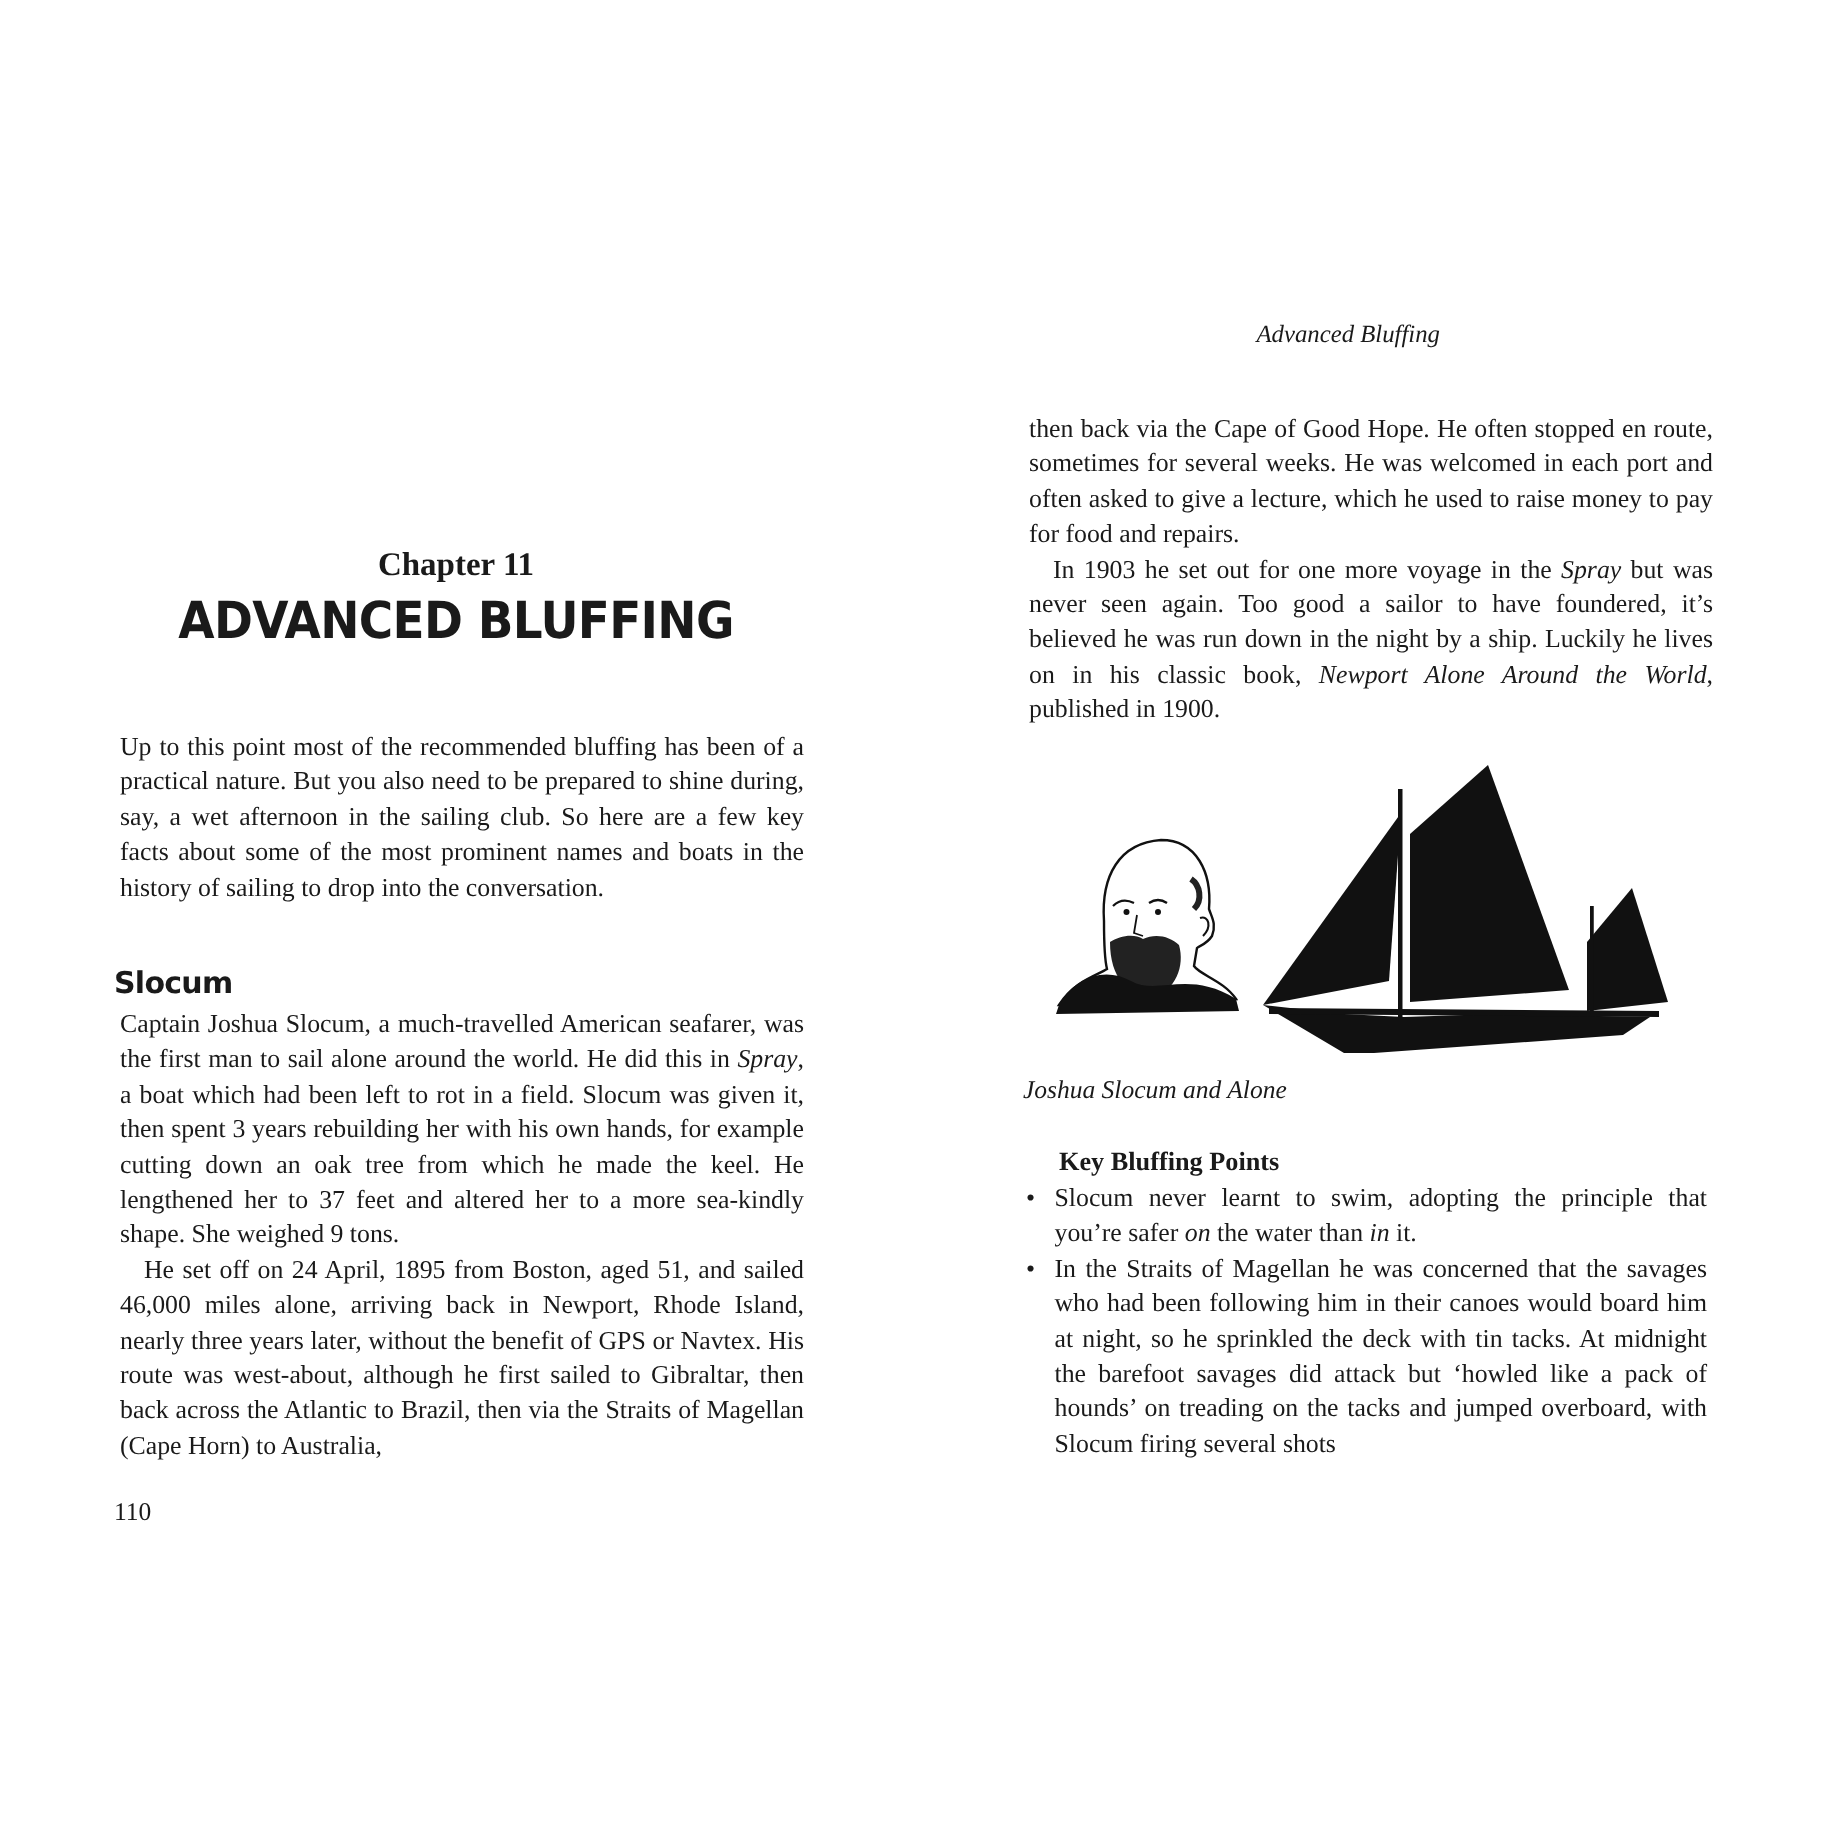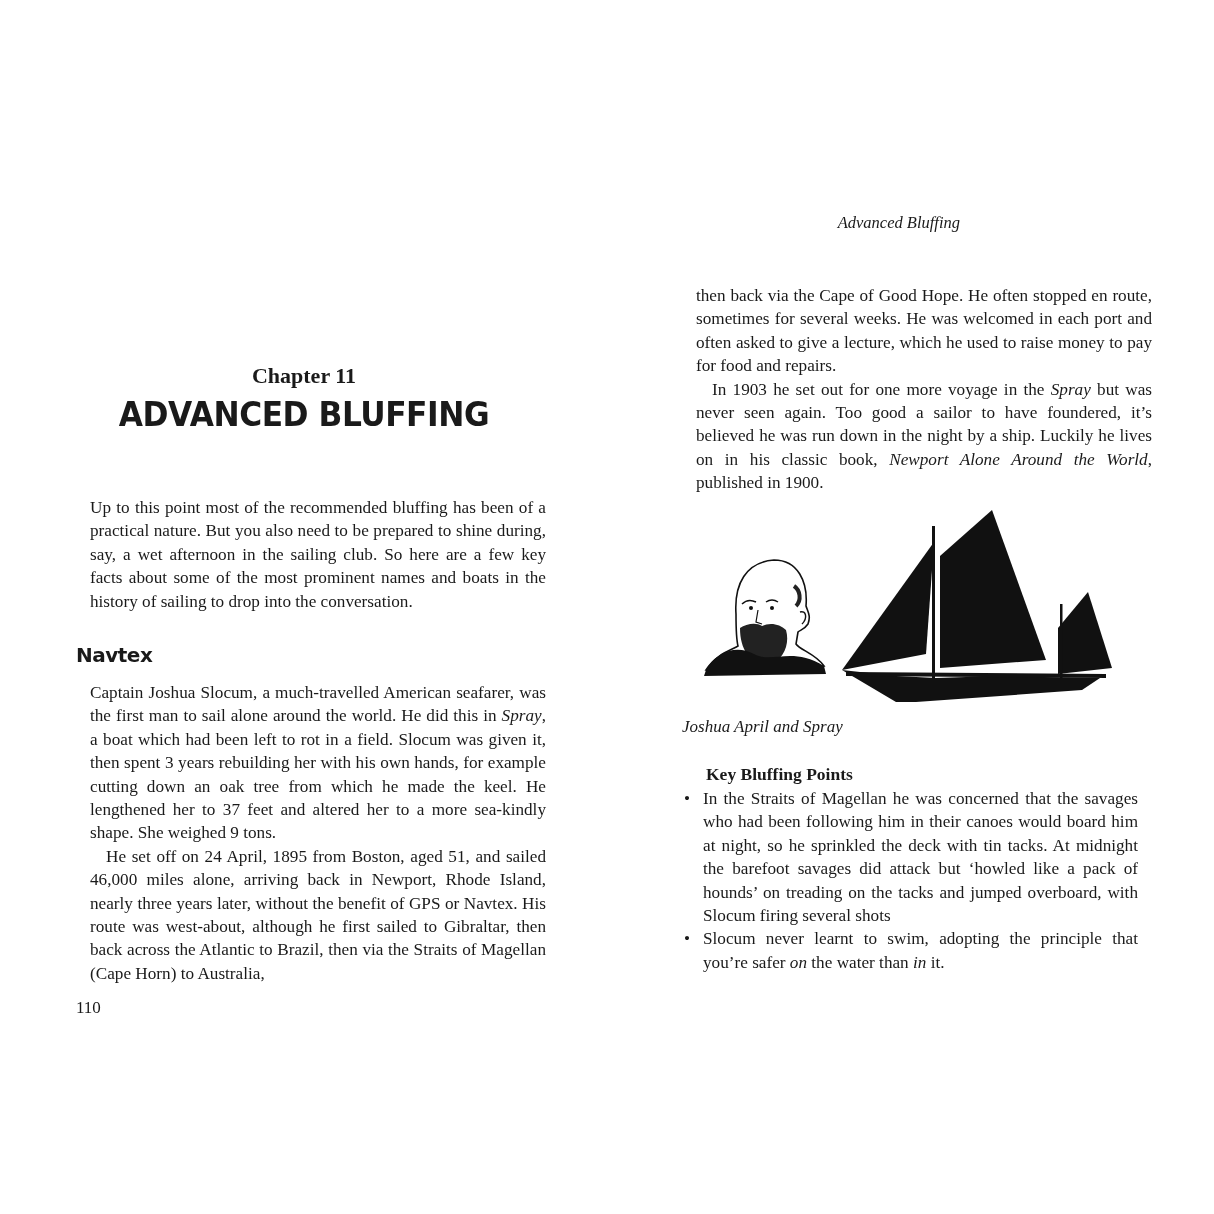--- a/index.html
+++ b/index.html
@@ -1,21 +1,21 @@
 <!DOCTYPE html>
 <html><head>
 <meta charset="utf-8">
 <style>
   html, body { margin:0; padding:0; background:#ffffff; }
   body { width:1214px; height:1214px; position:relative; overflow:hidden; color:#1a1a1a;
          font-family:"Liberation Serif","DejaVu Serif",serif; }
   .page { position:absolute; top:0; height:1214px; }
   .left { left:76px; width:456px; }
   .right { left:682px; width:456px; }
-  .body-text { font-size:17.2px; line-height:23.4px; text-align:justify; margin:14px; }
+  .body-text { font-size:17.2px; line-height:23.4px; text-align:justify; margin:4px; }
   .body-text p { margin:0; }
   .indent { text-indent:16px; }
   .chapter-label { position:absolute; top:363px; left:0; width:456px; text-align:center;
                    font-weight:bold; font-size:22px; }
   .chapter-title { position:absolute; top:394px; left:0; width:456px; text-align:center;
                    font-family:"DejaVu Sans","Liberation Sans",sans-serif; font-weight:bold;
                    font-size:34px; letter-spacing:-0.5px; transform:scaleX(0.92); }
   .intro { position:absolute; top:482px; left:0; width:456px; }
   .section-head { position:absolute; top:643px; left:0; font-family:"DejaVu Sans","Liberation Sans",sans-serif;
                   font-weight:bold; font-size:20px; letter-spacing:-0.5px; }
@@ -34,21 +34,21 @@
 </style>
 </head>
 <body>
 
 <div class="page left">
   <div class="chapter-label">Chapter 11</div>
   <div class="chapter-title">ADVANCED BLUFFING</div>
 
   <div class="intro body-text">Up to this point most of the recommended bluffing has been of a practical nature. But you also need to be prepared to shine during, say, a wet afternoon in the sailing club. So here are a few key facts about some of the most prominent names and boats in the history of sailing to drop into the conversation.</div>
 
-  <div class="section-head">Navtex</div>
+  <div class="section-head">Slocum</div>
 
   <div class="section-body body-text">
     <p><span>Captain Joshua Slocum, a much-travelled American seafarer, was the first man to sail alone around the world. He did this in </span><i>Spray</i><span>, a boat which had been left to rot in a field. Slocum was given it, then spent 3 years rebuilding her with his own hands, for example cutting down an oak tree from which he made the keel. He lengthened her to 37 feet and altered her to a more sea-kindly shape. She weighed 9 tons.</span></p>
     <p class="indent">He set off on 24 April, 1895 from Boston, aged 51, and sailed 46,000 miles alone, arriving back in Newport, Rhode Island, nearly three years later, without the benefit of GPS or Navtex. His route was west-about, although he first sailed to Gibraltar, then back across the Atlantic to Brazil, then via the Straits of Magellan (Cape Horn) to Australia,</p>
   </div>
 
   <div class="folio" style="left:0;">110</div>
 </div>
 
 <div class="page right">
@@ -79,22 +79,22 @@
         <path d="M244 62 L296 16 L350 166 L244 174 Z"></path>
         <path d="M362 134 L392 98 L416 174 L362 180 Z"></path>
         <rect x="236" y="32" width="3" height="160"></rect>
         <rect x="364" y="110" width="2.5" height="78"></rect>
         <path d="M146 176 L200 182 L240 184 L300 182 L404 184 L386 196 L220 208 L200 208 Z"></path>
         <path d="M150 178 L410 180 L410 184 L150 182 Z"></path>
       </g>
     </svg>
   </div>
 
-  <div class="caption">Joshua April and Spray</div>
+  <div class="caption">Joshua Slocum and Alone</div>
 
   <div class="kbp-head">Key Bluffing Points</div>
 
   <ul class="bullets body-text">
+    <li><span>Slocum never learnt to swim, adopting the principle that you’re safer </span><i>on</i><span> the water than </span><i>in</i><span> it.</span></li>
     <li>In the Straits of Magellan he was concerned that the savages who had been following him in their canoes would board him at night, so he sprinkled the deck with tin tacks. At midnight the barefoot savages did attack but ‘howled like a pack of hounds’ on treading on the tacks and jumped overboard, with Slocum firing several shots</li>
-    <li><span>Slocum never learnt to swim, adopting the principle that you’re safer </span><i>on</i><span> the water than </span><i>in</i><span> it.</span></li>
   </ul>
 
 </div>
 
 </body></html>

